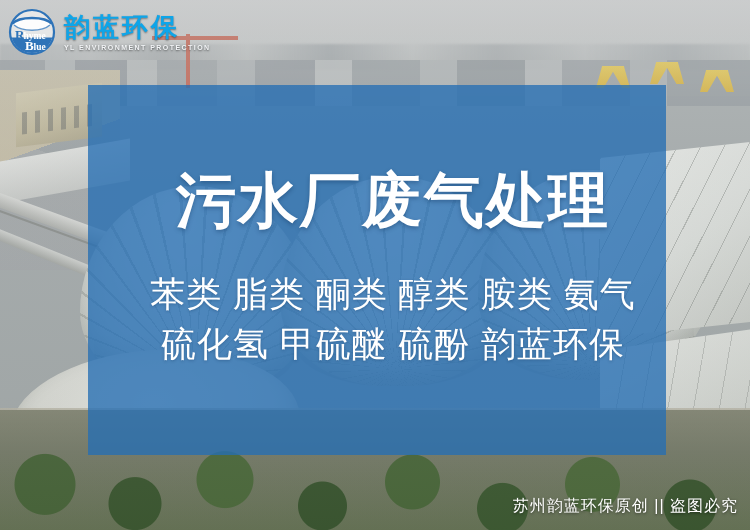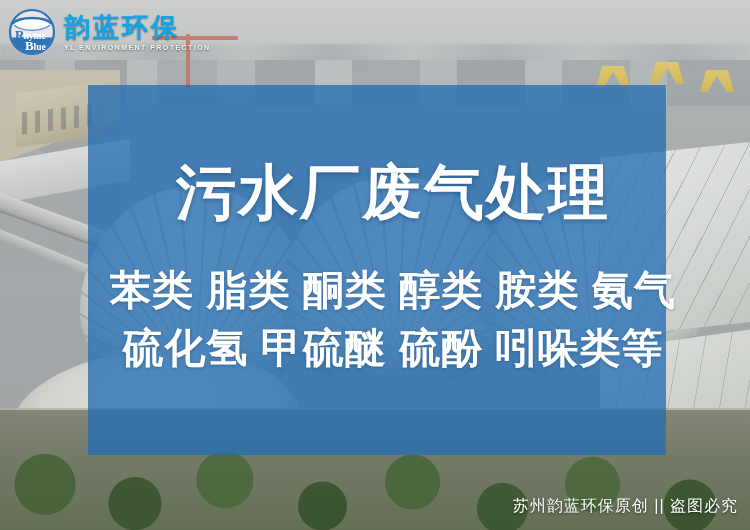--- a/index.html
+++ b/index.html
@@ -264,22 +264,22 @@
   .headline {
     font-size: 60px;
     font-weight: 700;
     letter-spacing: 2px;
     line-height: 1;
     margin: 0 0 38px 0;
     text-shadow: 0 2px 4px rgba(10,40,80,.35);
     white-space: nowrap;
   }
   .sub-line {
-    font-size: 41px;
-    font-weight: 700;
+    font-size: 35px;
+    font-weight: 400;
     letter-spacing: 1px;
     line-height: 1.42;
     white-space: nowrap;
     text-shadow: 0 1px 3px rgba(10,40,80,.3);
   }
 
   
   .logo-lockup {
     position: absolute;
     left: 8px;
@@ -360,21 +360,21 @@
     <div class="path"></div>
     <div class="greenery"></div>
     <div class="photo-haze"></div>
   </div>
 
   <div class="blue-panel"></div>
 
   <div class="text-block">
     <div class="headline">污水厂废气处理</div>
     <div class="sub-line">苯类 脂类 酮类 醇类 胺类 氨气</div>
-    <div class="sub-line">硫化氢 甲硫醚 硫酚 吲哚类等</div>
+    <div class="sub-line">硫化氢 甲硫醚 硫酚 韵蓝环保</div>
   </div>
 
   <div class="logo-lockup">
     <div class="logo-mark">
       <svg width="48" height="48" viewBox="0 0 48 48" aria-hidden="true">
         <circle cx="24" cy="24" r="22" fill="#ffffff" opacity="0.55"></circle>
         <path d="M24 45a21 21 0 0 1-20.3-15.6h40.6A21 21 0 0 1 24 45z" fill="#2E73B8"></path>
         <path d="M4 16c7-8 33-8 40 0-7 9-33 9-40 0z" fill="#ffffff" opacity="0.9"></path>
         <path d="M4 16c7-8 33-8 40 0" fill="none" stroke="#2E73B8" stroke-width="2.4"></path>
         <path d="M6 17c8 7 28 7 36 0" fill="none" stroke="#2E73B8" stroke-width="1.6" opacity=".75"></path>

